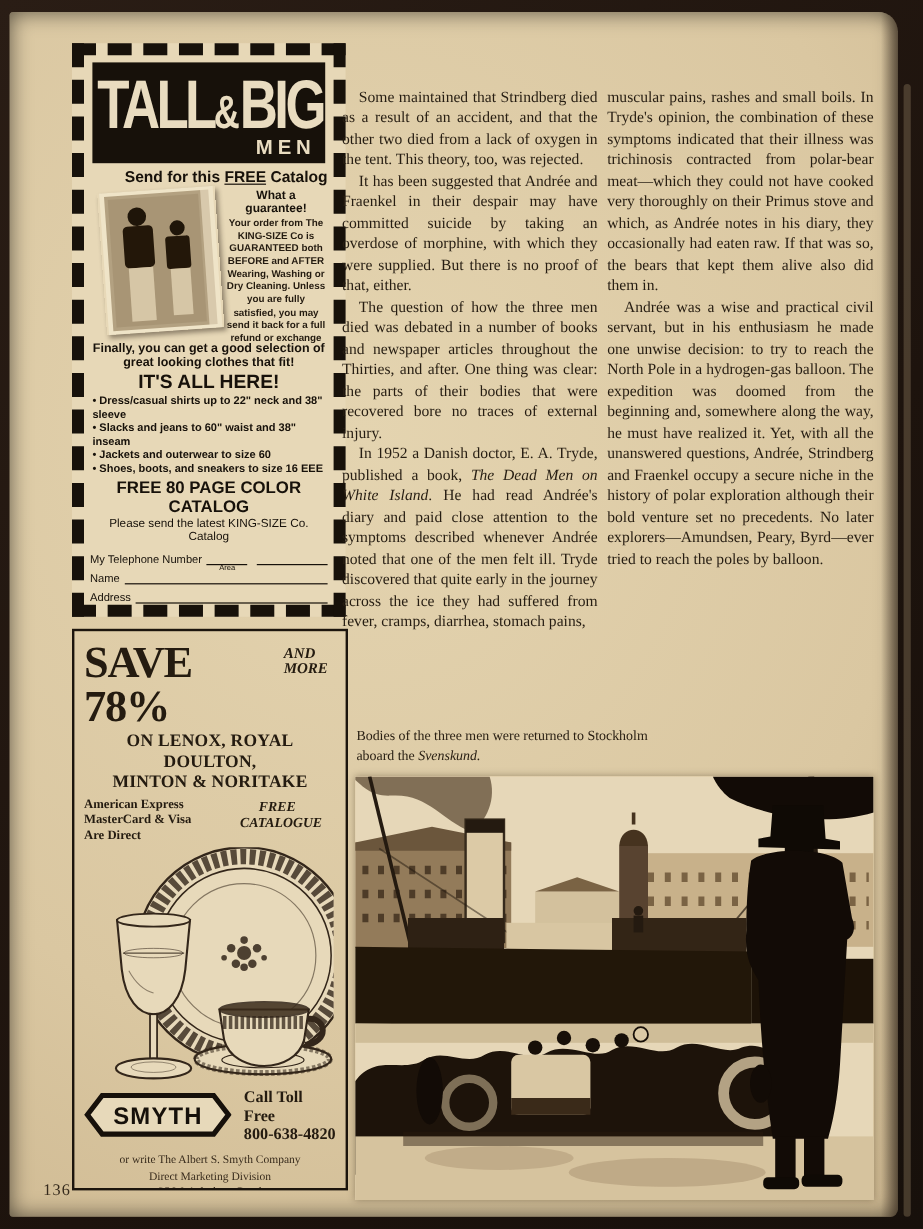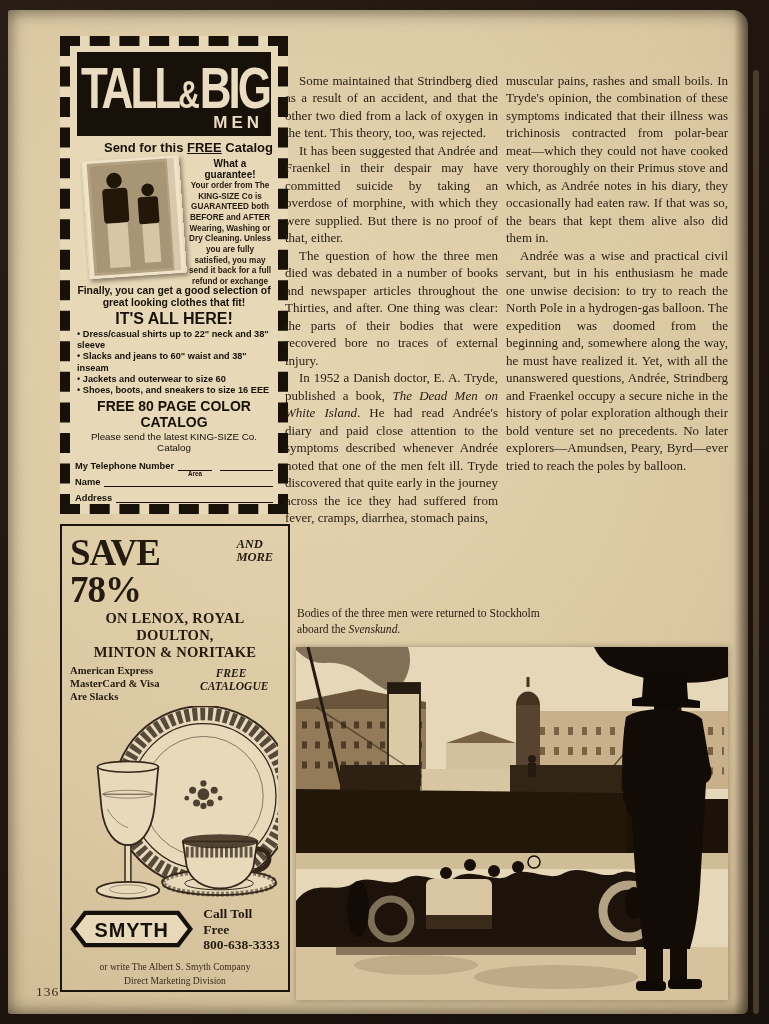--- a/index.html
+++ b/index.html
@@ -32,21 +32,21 @@
   .ks-photo{width:98px;height:118px;margin-left:10px;transform:rotate(-4deg);box-shadow:2px 3px 4px rgba(30,20,10,.45);}
   .ks-guar{flex:1;text-align:center;padding:0 2px 0 6px;}
   .ks-guar .t{font-weight:bold;font-size:10px;margin-bottom:1px;}
   .ks-guar .b{font-size:8.2px;line-height:1.3;font-weight:bold;color:#241b10;}
   .ks-finally{text-align:center;font-weight:bold;font-size:10.4px;line-height:1.15;margin:3px 0 1px;}
   .ks-allhere{text-align:center;font-weight:bold;font-size:16px;margin:1px 0 1px;}
   .ks-bullets{font-size:9.2px;font-weight:bold;line-height:1.22;margin:0 0 2px 2px;}
   .ks-bullets div::before{content:"• ";}
   .ks-free80{text-align:center;font-weight:bold;font-size:14px;margin:2px 0 0;}
   .ks-please{text-align:center;font-size:9.8px;margin:1px 0 3px;}
-  .ks-form{font-size:9.3px;font-weight:bold;}
+  .ks-form{font-size:9.3px;font-weight:normal;}
   .ks-row{display:flex;align-items:flex-end;height:15px;margin-bottom:1px;}
   .ks-row .lbl{white-space:nowrap;margin-right:4px;}
   .fline{border-bottom:1.4px solid #17110a;height:11px;flex:1;position:relative;}
   .fline.short{flex:0 0 34px;margin-right:8px;}
   .fline .sub{position:absolute;left:0;right:0;top:11px;text-align:center;font-size:6.3px;}
 
   
   .sm{position:absolute;left:52px;top:514px;width:230px;height:468px;border:2.5px solid #1c150d;
       box-sizing:border-box;padding:8px 8px 6px;color:#241b10;overflow:hidden;}
   .sm-save-row{display:flex;justify-content:center;align-items:flex-start;}
@@ -143,21 +143,21 @@
         <span class="sm-andmore">AND MORE</span>
       </div>
       <div class="sm-on">
         <div>ON LENOX, ROYAL DOULTON,</div>
         <div>MINTON &amp; NORITAKE</div>
       </div>
       <div class="sm-mid">
         <div class="sm-honored">
           <div>American Express</div>
           <div>MasterCard &amp; Visa</div>
-          <div>Are Slacks</div>
+          <div>Are Direct</div>
         </div>
         <div class="sm-freecat" style="width:62px;">FREE CATALOGUE</div>
       </div>
 
       <svg class="sm-art" width="206" height="198" viewBox="0 0 210 202">
 
         <g>
           <circle cx="134" cy="92" r="92" fill="#e7d9ba" stroke="#33261a" stroke-width="2"></circle>
           <circle cx="134" cy="92" r="84" fill="none" stroke="#33261a" stroke-width="13" stroke-dasharray="5 3" opacity="0.8"></circle>
           <circle cx="134" cy="92" r="74" fill="none" stroke="#33261a" stroke-width="1.3"></circle>
@@ -197,21 +197,21 @@
         </g>
       </svg>
 
       <div class="sm-logo-row">
         <svg width="126" height="40" viewBox="0 0 130 40">
           <polygon points="16,3 114,3 127,20 114,37 16,37 3,20" fill="#e7d9ba" stroke="#16100a" stroke-width="4.5"></polygon>
           <text x="65" y="28" text-anchor="middle" font-family="Liberation Sans, sans-serif" font-weight="bold" font-size="21" letter-spacing="1" fill="#16100a">SMYTH</text>
         </svg>
         <div class="sm-call">
           <div>Call Toll Free</div>
-          <div>800-638-3333</div>
+          <div>800-638-4820</div>
         </div>
       </div>
 
       <div class="sm-write">
         <div>or write The Albert S. Smyth Company</div>
         <div>Direct Marketing Division</div>
         <div>25 W. Aylesbury Road</div>
 
       </div>
     </div>

